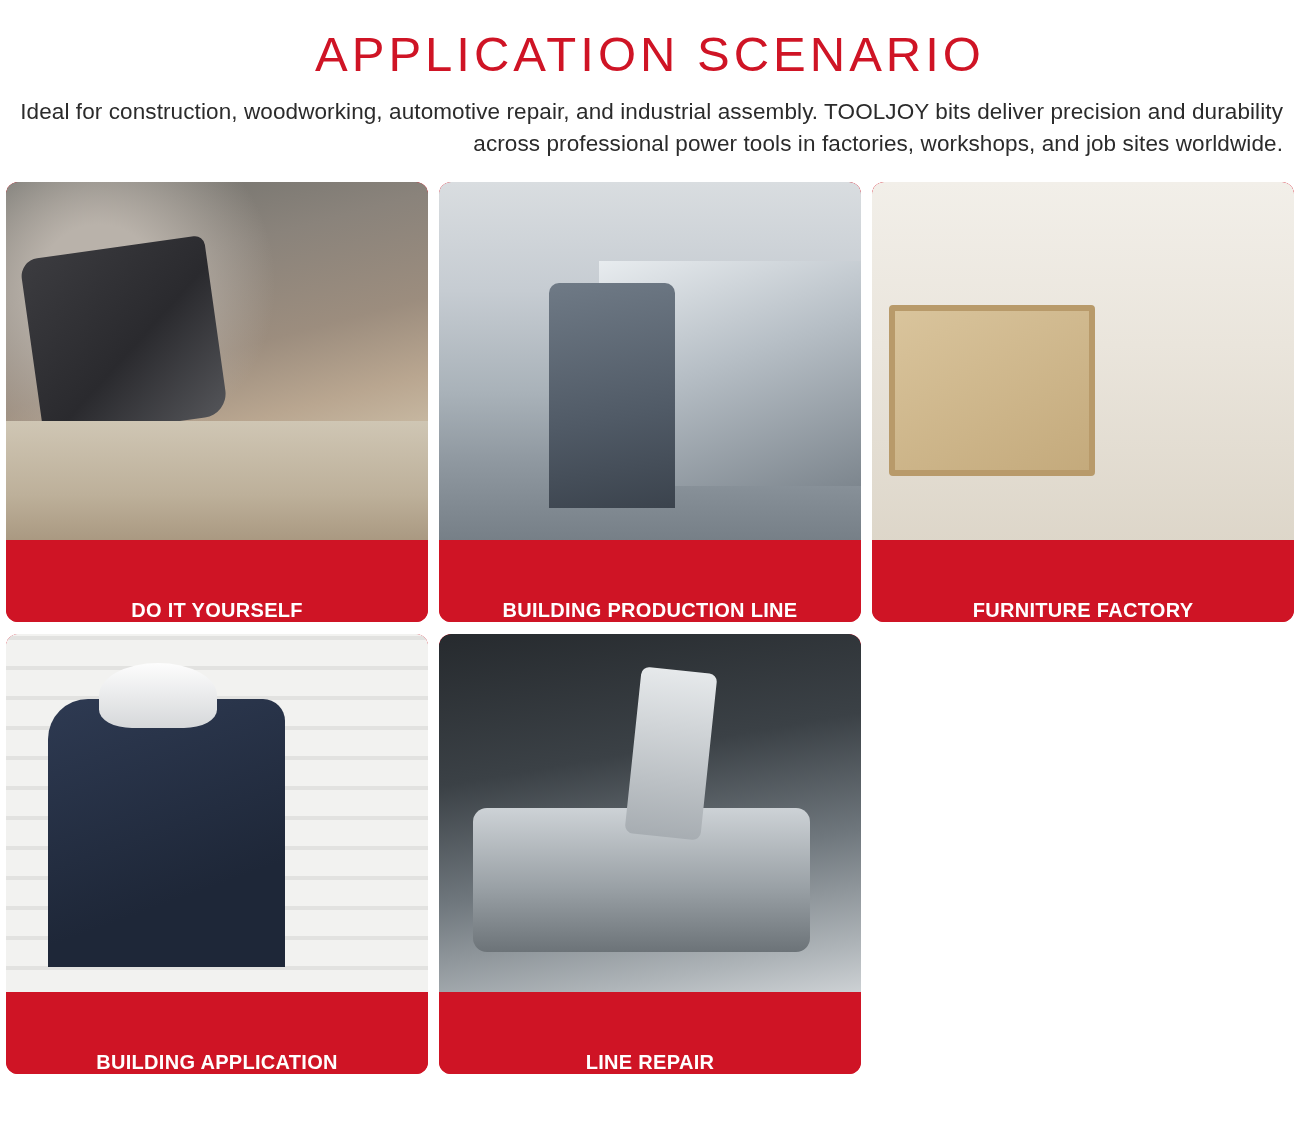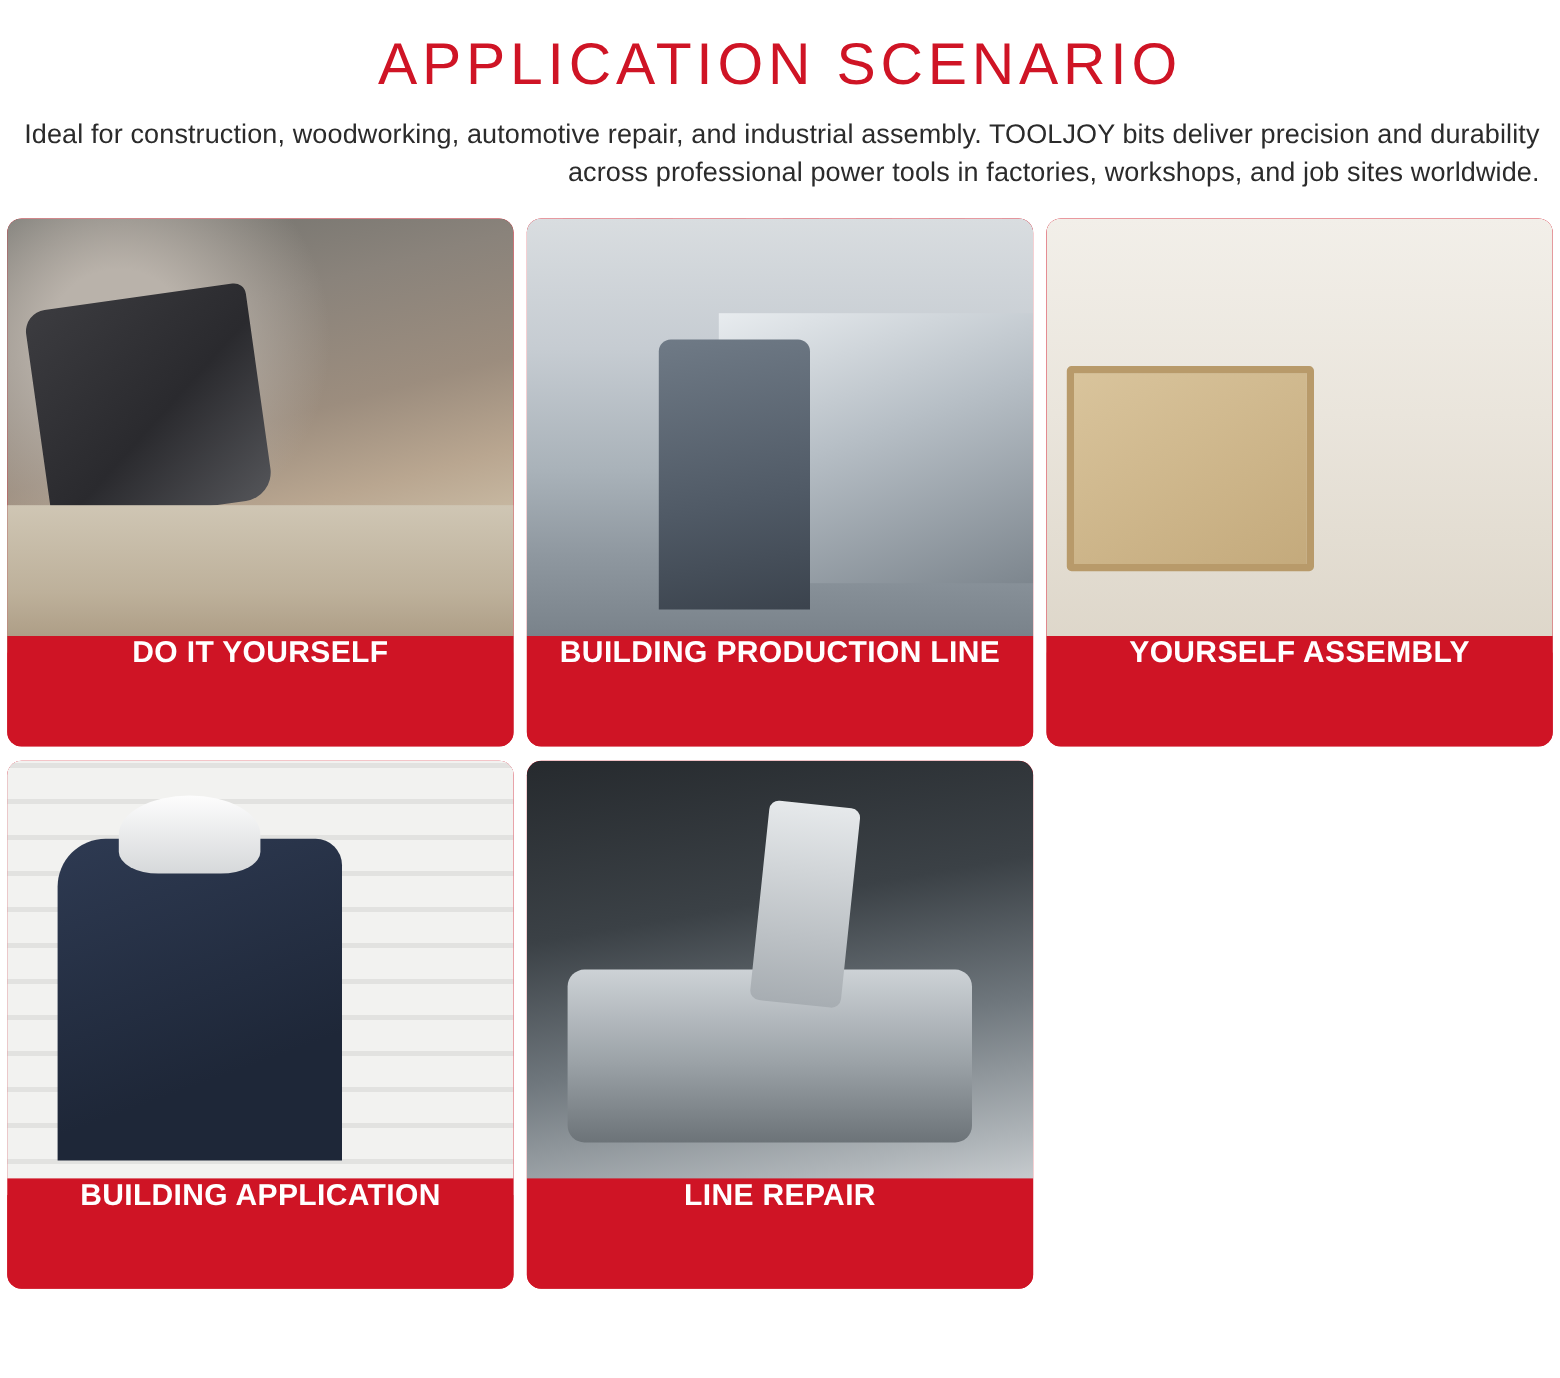--- a/index.html
+++ b/index.html
@@ -55,26 +55,26 @@
     width: 100%;
     height: 362px;
     border-radius: 12px 12px 0 0;
     overflow: hidden;
   }
   .card-label {
     position: absolute;
     left: 0;
     bottom: 0;
     width: 100%;
-    height: 92px;
+    height: 82px;
     background: #cf1425;
     display: flex;
-    align-items: flex-start;
+    align-items: flex-end;
     color: #ffffff;
-    font-size: 25px;
+    font-size: 20px;
     font-weight: bold;
     letter-spacing: 0.3px;
   }
   .card-label span { display: block; width: 100%; text-align: center; }
   
   .ph { width: 100%; height: 100%; position: relative; }
   .ph-diy {
     background:
       radial-gradient(circle at 22% 28%, #b9b2aa 0 14%, rgba(185,178,170,0) 42%),
       linear-gradient(165deg, #6e6f6b 0%, #8a837b 26%, #9c8d7e 48%, #b9a690 64%, #cbbda6 78%, #d7cdba 100%),
@@ -185,21 +185,21 @@
       <div class="card-label">
         <span>BUILDING PRODUCTION LINE</span>
       </div>
     </div>
 
     <div class="card">
       <div class="card-photo">
           <div class="ph ph-furniture"></div>
         </div>
       <div class="card-label">
-        <span>YOURSELF ASSEMBLY</span>
+        <span>FURNITURE FACTORY</span>
       </div>
     </div>
 
     <div class="card">
       <div class="card-photo">
           <div class="ph ph-building"></div>
         </div>
       <div class="card-label">
         <span>BUILDING APPLICATION</span>
       </div>

